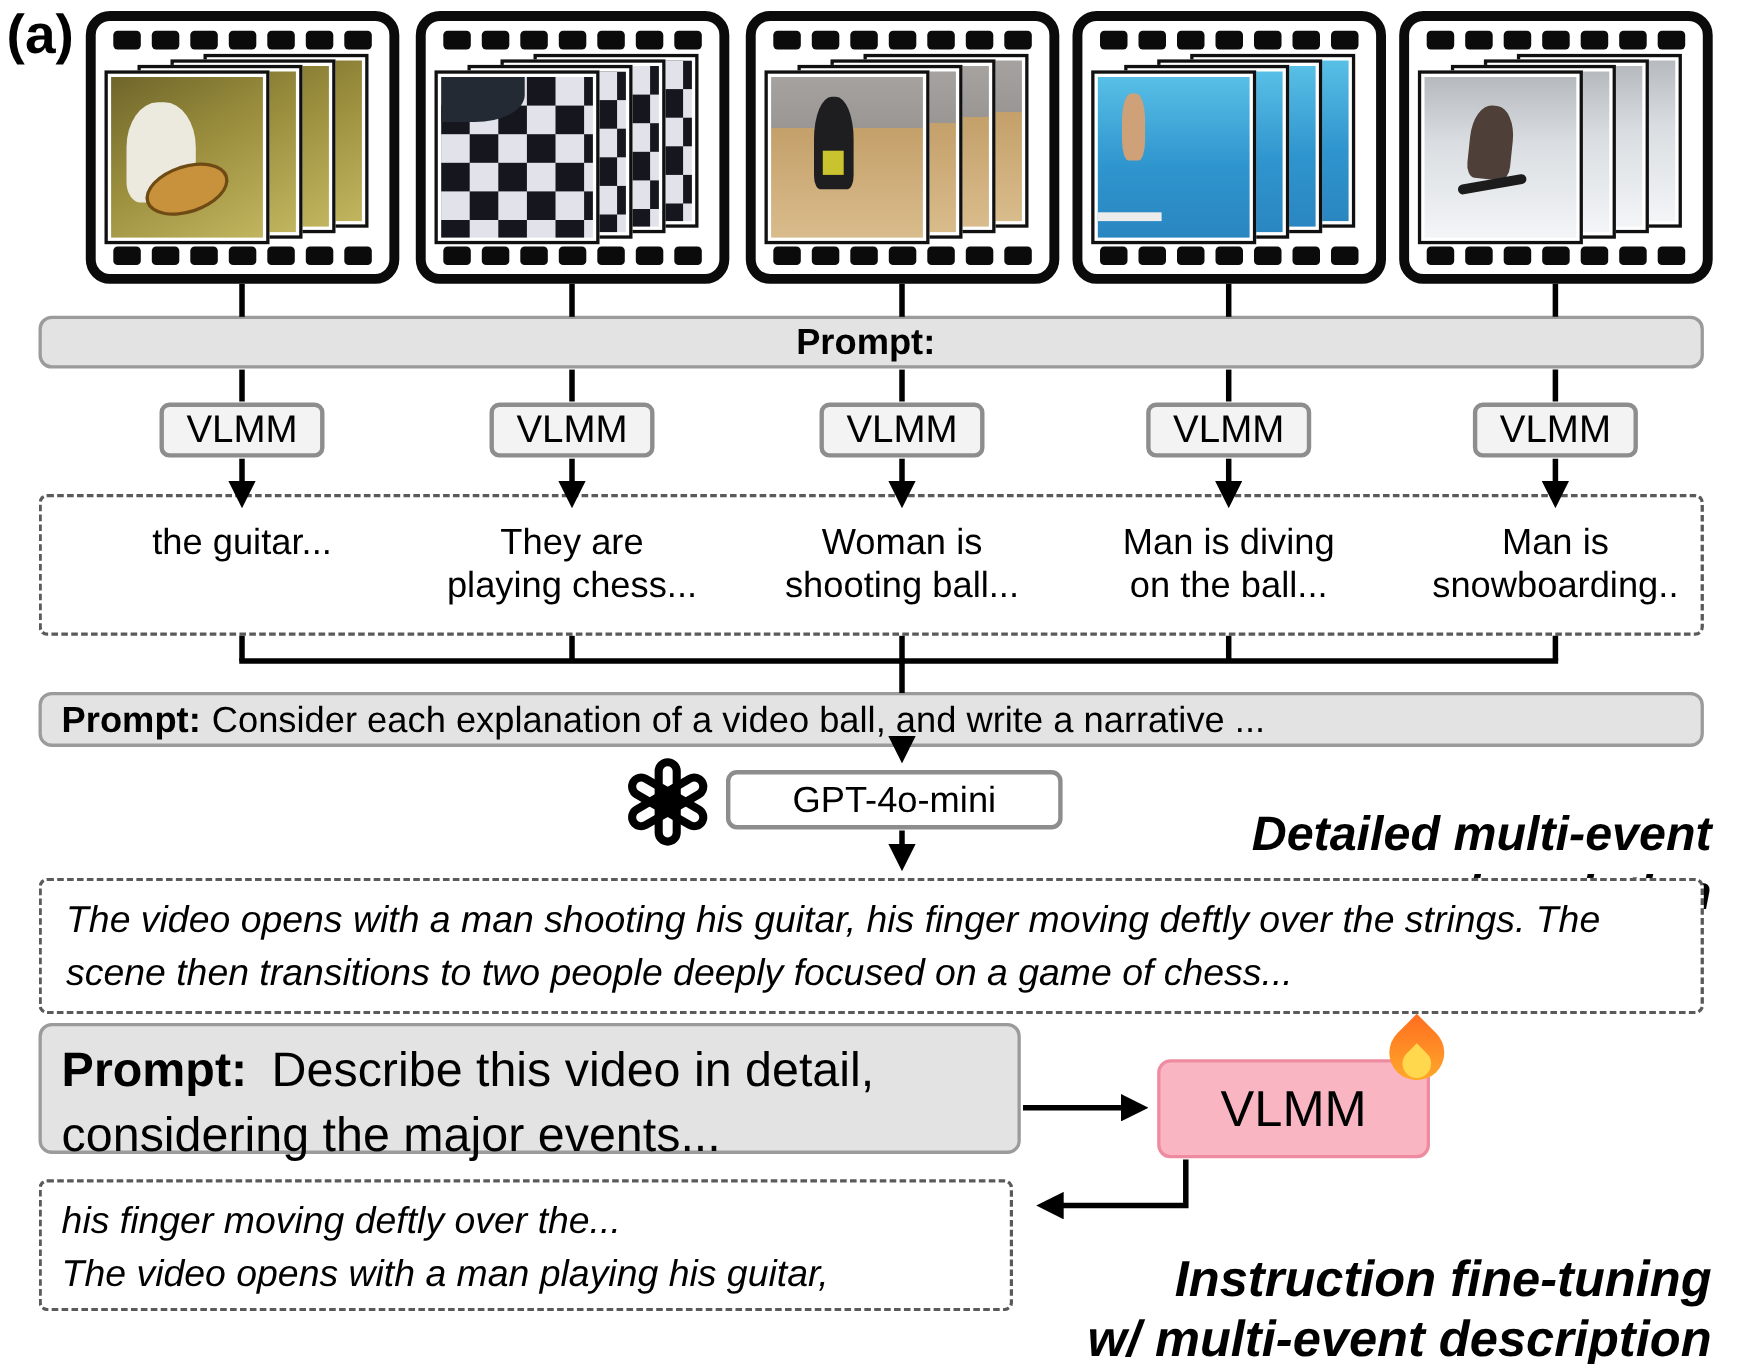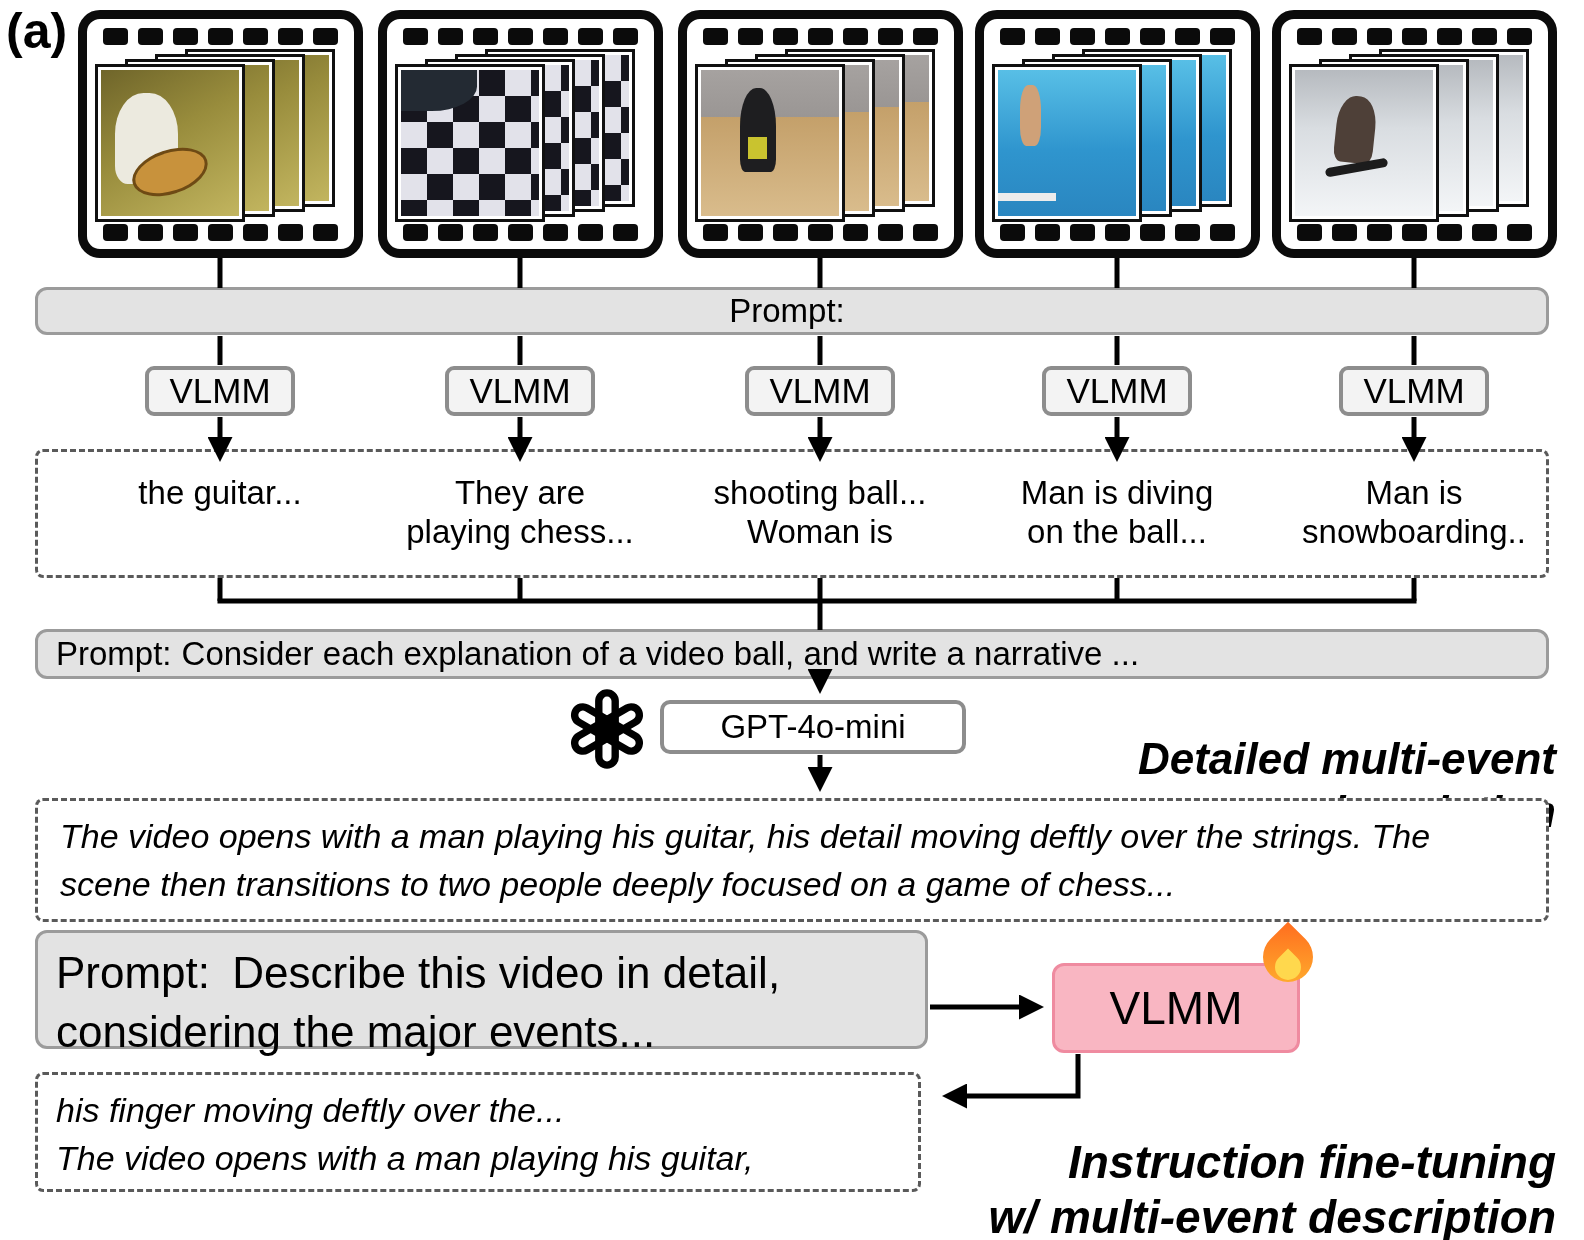--- a/index.html
+++ b/index.html
@@ -43,21 +43,21 @@
   .scene-snowboard::before { content:""; position:absolute; left:30%; top:18%; width:28%; height:46%;
       background:#4e4038; border-radius:45% 45% 20% 20%; transform:rotate(6deg); }
   .scene-snowboard::after { content:""; position:absolute; left:22%; top:64%; width:46%; height:6%;
       background:#1c1c1c; border-radius:5px; transform:rotate(-10deg); }
 
   
   .prompt-bar { position:absolute; left:35px; width:1514px; background:#e3e3e3; border:3px solid #9b9b9b;
                 border-radius:12px; display:flex; align-items:center; font-size:33px; }
   #prompt1 { top:287px; height:48px; justify-content:center; }
   #prompt2 { top:629px; height:50px; padding-left:18px; }
-  .b { font-weight:400; margin-right:10px; }
+  .b { font-weight:700; margin-right:10px; }
 
   .vlmm { position:absolute; top:366px; width:150px; height:50px; background:#f3f3f3; border:4px solid #8d8d8d;
           border-radius:9px; display:flex; align-items:center; justify-content:center; font-size:35px; }
 
   .dashed { position:absolute; border:3px dashed #5a5a5a; border-radius:8px; background:#fff; }
   #descbox { left:35px; top:449px; width:1514px; height:129px; }
   .desc { position:absolute; top:474px; width:310px; text-align:center; font-size:33px; line-height:1.18; }
 
   #gptbox { position:absolute; left:660px; top:700px; width:306px; height:54px; background:#fff;
             border:4px solid #8d8d8d; border-radius:10px; display:flex; align-items:center;
@@ -278,22 +278,22 @@
 
   <div class="dashed" id="descbox"></div>
   <div class="desc" style="left:65px">
       <div>the guitar...</div>
   </div>
   <div class="desc" style="left:365px">
     <div>They are</div>
       <div>playing chess...</div>
   </div>
   <div class="desc" style="left:665px">
-    <div>shooting ball...</div>
-      <div>Woman is</div>
+    <div>Woman is</div>
+      <div>shooting ball...</div>
   </div>
   <div class="desc" style="left:962px">
     <div>Man is diving</div>
       <div>on the ball...</div>
   </div>
   <div class="desc" style="left:1259px">
     <div>Man is</div>
       <div>snowboarding..</div>
   </div>
 
@@ -312,21 +312,21 @@
       <rect x="-10" y="-44" width="20" height="48" rx="10" transform="rotate(300)"></rect>
     </g>
   </svg>
   <div id="gptbox">GPT-4o-mini</div>
 
   <div class="side-label" id="detlabel">
     <div>Detailed multi-event</div>
     <div>description</div>
   </div>
 
-  <div class="dashed" id="bigdesc">The video opens with a man playing his guitar, his detail moving deftly over the strings. The scene then transitions to two people deeply focused on a game of chess...</div>
+  <div class="dashed" id="bigdesc">The video opens with a man shooting his guitar, his finger moving deftly over the strings. The scene then transitions to two people deeply focused on a game of chess...</div>
 
   <div id="prompt3">
     <div>
       <span class="b">Prompt:</span>
       <span>Describe this video in detail,</span>
     </div>
     <div>considering the major events...</div>
   </div>
 
   <div id="pinkvlmm">

